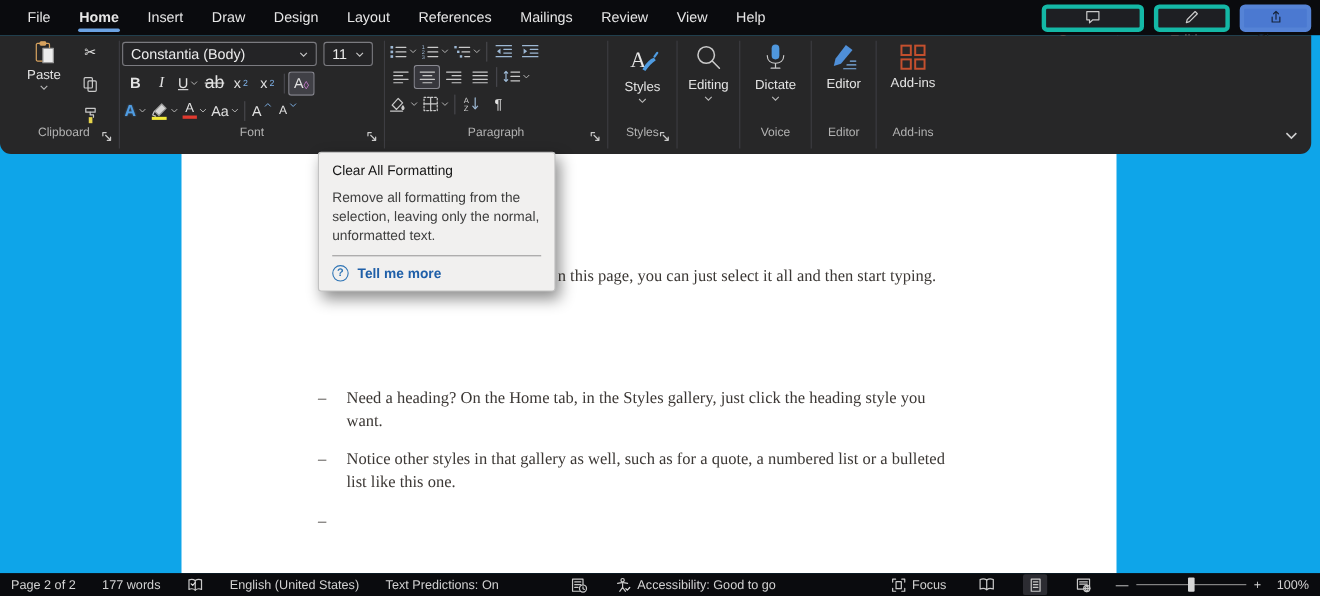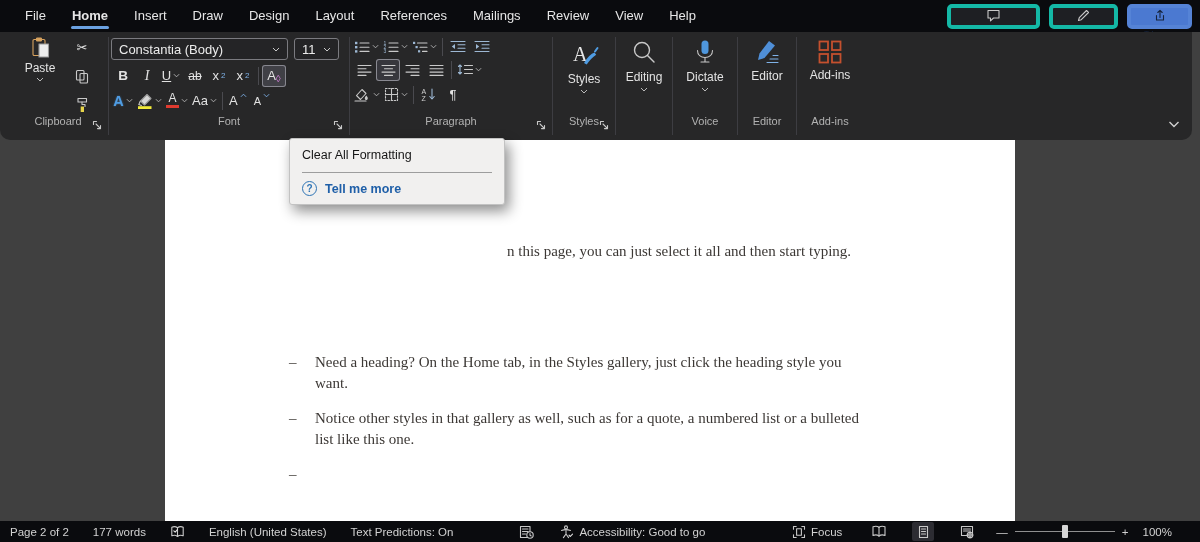--- a/index.html
+++ b/index.html
@@ -1,18 +1,18 @@
 <!DOCTYPE html>
 <html><head>
 <meta charset="utf-8">
 <style>
   * { box-sizing: border-box; margin: 0; padding: 0; }
   html,body { width:1200px; height:542px; overflow:hidden; background:#0d1016;
     font-family:"Liberation Sans", sans-serif; }
-  .app { position:relative; width:1200px; height:542px; background:#404040; }
+  .app { position:relative; width:1200px; height:542px; background:#0ea5e9; }
 
   
   .titlebar { position:absolute; left:0; top:0; width:1200px; height:32px;
     background:#0a0b0e; display:flex; align-items:center; }
   .tabs { display:flex; align-items:center; padding-left:12px; }
   .tab { padding:8px 13px 9px; font-size:13px; color:#e6e6e6; position:relative; white-space:nowrap; }
   .tab.active { font-weight:bold; }
   .tab.active::after { content:""; position:absolute; left:12px; right:12px; bottom:3px;
     height:3px; border-radius:2px; background:#6ba2e2; }
   .tb-right { position:absolute; right:8px; top:4px; display:flex; gap:9px; }
@@ -33,21 +33,21 @@
   .launcher-abs { position:absolute; right:6px; bottom:6px; }
   .bigbtn { flex:1; display:flex; flex-direction:column; align-items:center; padding-top:7px;
     gap:3px; color:#e3e3e3; font-size:12px; border-radius:4px; }
   .tile { min-width:24px; height:22px; display:flex; align-items:center; justify-content:center;
     border-radius:3px; color:#e2e2e2; font-size:13px; gap:2px; padding:0 2px; }
   .tile.hl { background:#404046; box-shadow:0 0 0 1px #87878f inset; }
   .tile.sel { background:#37373d; box-shadow:0 0 0 1px #8a8a92 inset; }
   .g-b { font-weight:bold; font-size:13.5px; }
   .g-i { font-family:"Liberation Serif", serif; font-style:italic; font-size:14px; }
   .g-u { text-decoration:underline; }
-  .g-ab { text-decoration:line-through; font-size:12px; }
+  .g-ab { text-decoration:line-through; font-size:16px; }
   .g-sub sub, .g-sup sup { color:#7fb2e8; font-size:8px; }
   .g-fx { color:#4f9ce2; font-weight:bold; font-size:14.5px; text-shadow:0 0 2px rgba(90,160,230,.55); }
   .g-clear { position:relative; }
   .g-clear .eraser { color:#cf7fd6; font-size:10px; margin-left:-2px; transform:translateY(3px); }
   .fc-stack { display:flex; flex-direction:column; align-items:center; line-height:11px; }
   .fc-bar { width:13px; height:3.5px; margin-top:1px; }
   .combo-row { display:flex; gap:6px; padding:6px 4px 3px 2px; }
   .combo { height:22px; border:1px solid #7b7b80; border-radius:3px; display:flex; align-items:center;
     justify-content:space-between; font-size:13px; color:#ececec; padding:0 7px; background:#242426; }
   .combo.name { width:177px; } .combo.size { width:45px; }
@@ -75,21 +75,21 @@
   .tt-hr { border:none; border-top:1px solid #9d9d9d; margin:10px 0 8px; }
   .tt-link { display:flex; gap:8px; color:#1f5fa8; font-weight:bold; align-items:center; }
   .q-icon { width:15px; height:15px; border:1.5px solid #2e74b5; border-radius:50%; flex:none;
     display:flex; align-items:center; justify-content:center; font-size:10px; color:#2e74b5; }
 
   
   .statusbar { position:absolute; left:0; bottom:0; width:1200px; height:21px; background:#0a0b0e;
     display:flex; align-items:center; color:#d2d2d2; font-size:11.5px; }
   .sb-item { display:flex; align-items:center; gap:5px; white-space:nowrap; }
   .sb-left { display:flex; align-items:center; gap:24px; padding-left:10px; }
-  .sb-right { position:absolute; right:28px; display:flex; align-items:center; }
+  .sb-right { position:absolute; right:10px; display:flex; align-items:center; }
   .view-tile { width:22px; height:19px; display:flex; align-items:center; justify-content:center; border-radius:2px; }
   .view-tile.sel { background:#2c2c32; }
   .zoom-track { width:100px; height:1px; background:#8f8f8f; position:relative; margin:0 7px; }
   .zoom-handle { position:absolute; left:47px; top:-6px; width:6px; height:13px; background:#d6d6d6; border-radius:1px; }
   svg.ic { stroke:#c9c9c9; fill:none; stroke-width:1.1; stroke-linecap:round; stroke-linejoin:round; flex:none; }
 </style>
 </head>
 <body>
 
 <div class="app">
@@ -536,20 +536,21 @@
       <span class="dash">–</span>
       <span>Notice other styles in that gallery as well, such as for a quote, a numbered list or a bulleted list like this one.</span>
     </div>
     <div class="doc-li" style="top:324px">
       <span class="dash">–</span>
     </div>
   </div>
 
   <div class="tooltip">
     <div class="tt-title">Clear All Formatting</div>
+    <div class="tt-body">Remove all formatting from the selection, leaving only the normal, unformatted text.</div>
     <hr class="tt-hr">
     <div class="tt-link">
       <span class="q-icon">?</span>
       <span>Tell me more</span>
     </div>
   </div>
 
   <div class="statusbar">
     <div class="sb-left">
       <span class="sb-item">Page 2 of 2</span>

